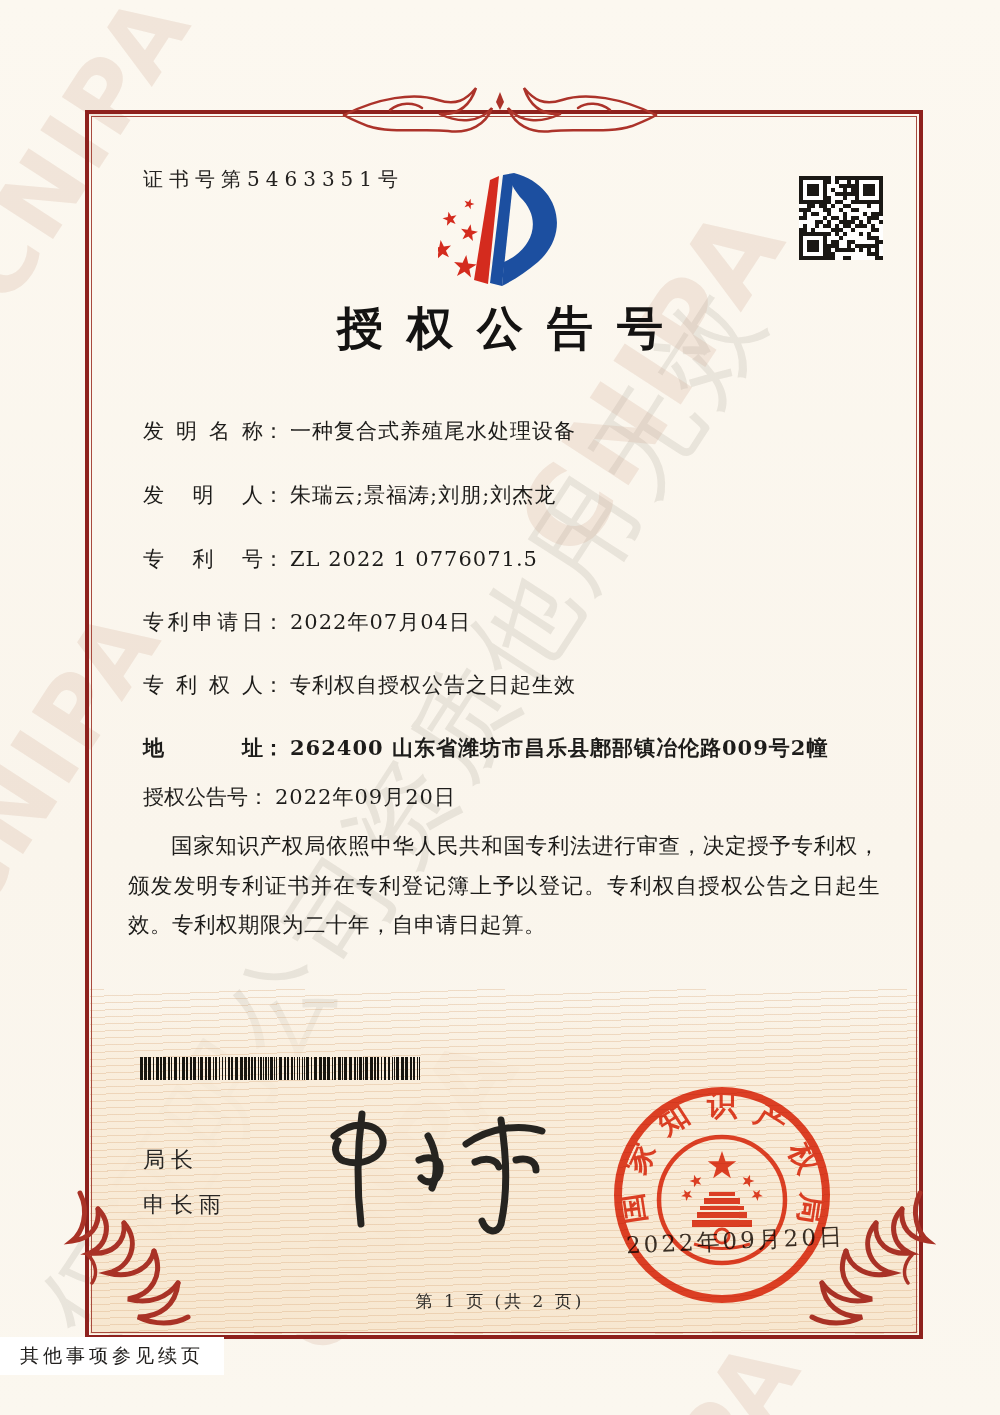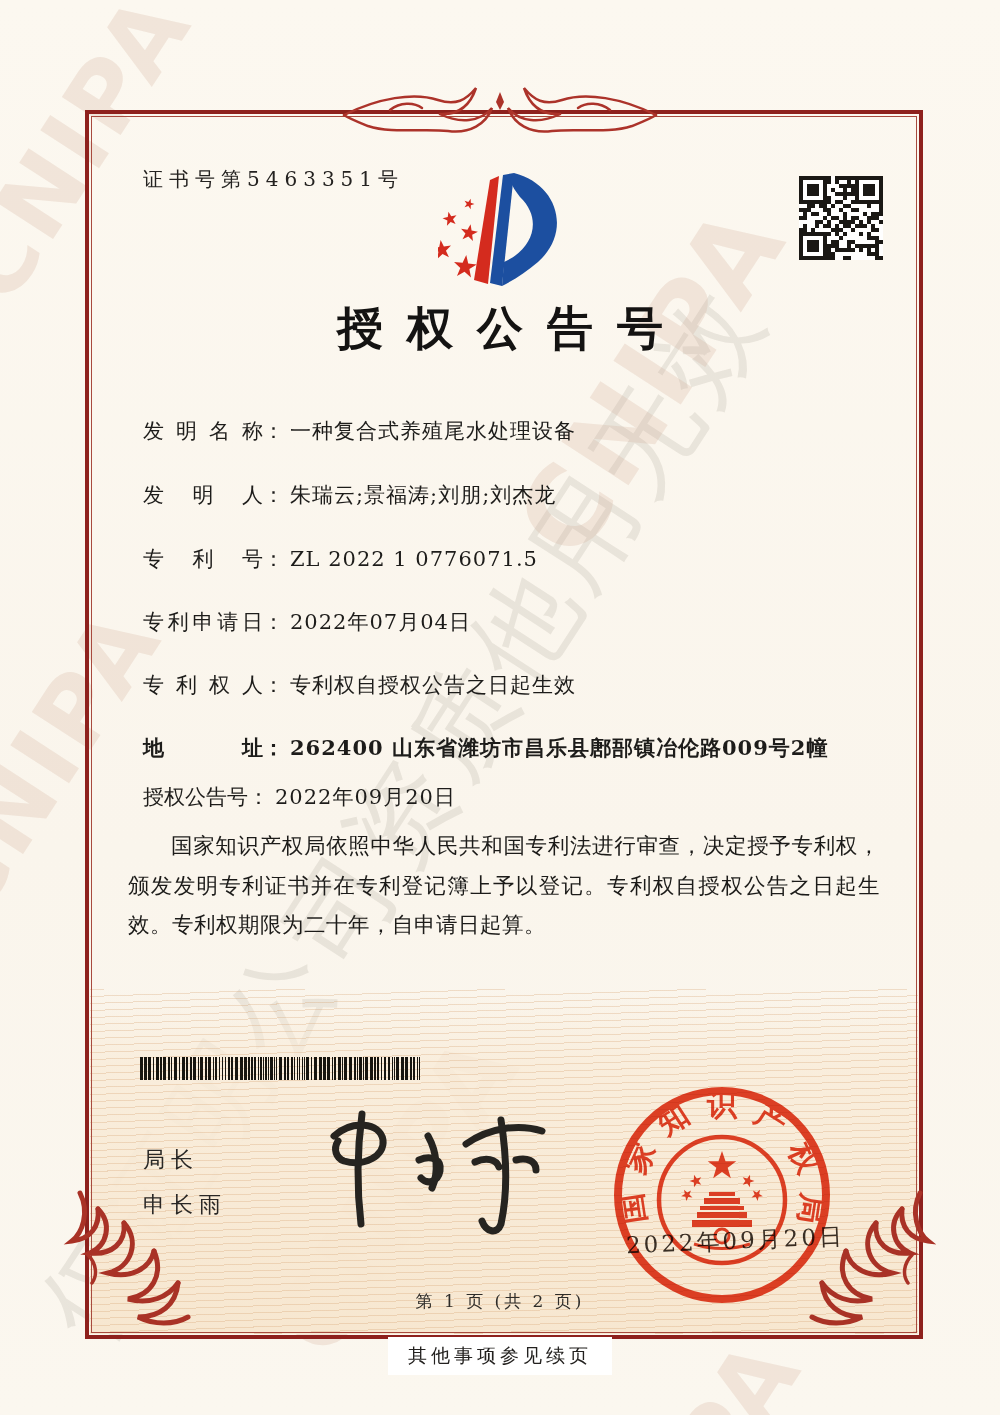--- a/index.html
+++ b/index.html
@@ -42,21 +42,21 @@
   .barcode{position:absolute;left:140px;top:1057px;width:284px;height:23px;z-index:3;}
   .barcode i{position:absolute;top:0;bottom:0;background:#17150f;}
   .sig-title{position:absolute;left:143px;top:1145px;font-size:22px;letter-spacing:6px;z-index:3;color:#2a2826;}
   .sig-name{position:absolute;left:143px;top:1190px;font-size:22px;letter-spacing:6px;z-index:3;color:#2a2826;}
   .sig-hand{position:absolute;left:300px;top:1100px;z-index:3;}
   .seal{position:absolute;left:609px;top:1082px;z-index:4;mix-blend-mode:multiply;opacity:0.95;}
   .seal-date{position:absolute;left:626px;top:1226px;width:200px;font-size:23px;letter-spacing:3px;
     color:#3b332c;z-index:5;transform:rotate(-2.5deg);mix-blend-mode:multiply;white-space:nowrap;}
   .page-num{position:absolute;left:85px;width:830px;top:1290px;text-align:center;font-size:17px;
     letter-spacing:3px;color:#2e2c29;z-index:3;}
-  .footer-note{position:absolute;left:0;width:1000px;top:1337px;text-align:center;z-index:6;}
+  .footer-note{position:absolute;left:0;width:1000px;top:1337px;text-align:left;z-index:6;}
   .footer-note span{display:inline-block;background:#ffffff;padding:6px 20px;font-size:19px;
     letter-spacing:4px;color:#23211f;}
   
   .orn{position:absolute;z-index:5;pointer-events:none;}
 </style>
 </head>
 <body>
 
 <svg width="0" height="0" style="position:absolute" aria-hidden="true">
   <defs>

